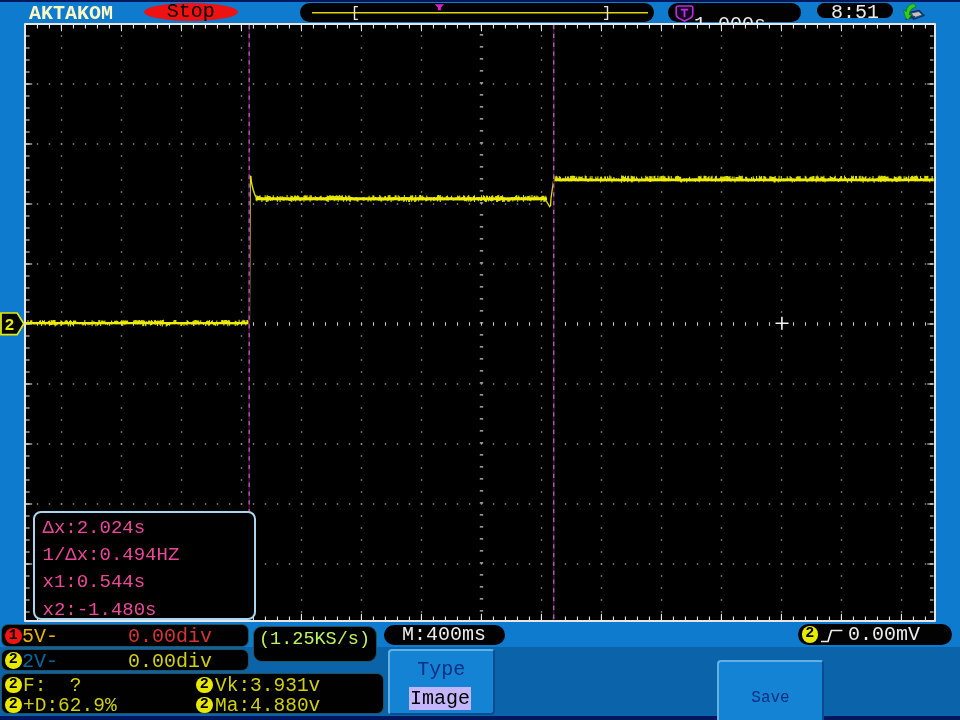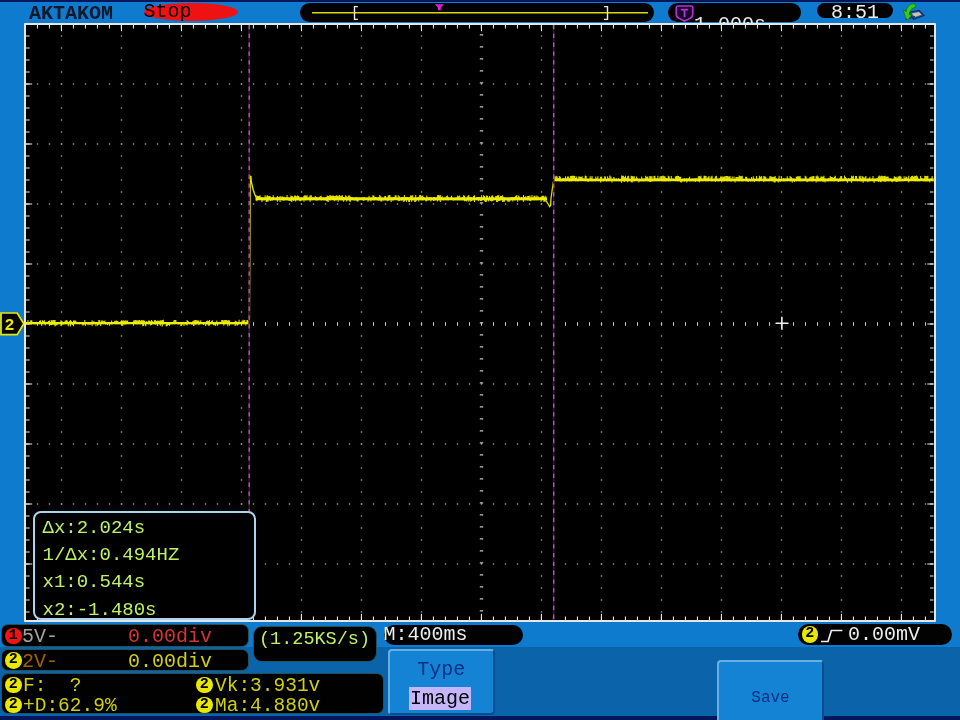--- a/index.html
+++ b/index.html
@@ -10,23 +10,23 @@
 .btn{position:absolute;background:#1583d3;border-radius:4px;
  border-top:2px solid #62b1e2;border-left:2px solid #62b1e2;
  border-right:2px solid #0a4d8e;border-bottom:2px solid #0a4d8e;
  color:#0a2f85;text-align:center}
 .blk{position:absolute;background:#010101;border-radius:7px;border:1px solid rgba(60,150,170,0.55)}
 </style></head><body>
 <div class="abs" style="left:0;top:647px;width:960px;height:69px;background:#0b63a9"></div>
 <div class="abs" style="left:0;top:0;width:960px;height:2px;background:#02175c"></div>
 <div class="abs" style="left:0;top:716px;width:960px;height:4px;background:#02175c"></div>
 
-<div class="abs" style="left:29px;top:4px;font:bold 20px/20px 'Liberation Mono',monospace;color:#0f172a">AKTAKOM</div>
+<div class="abs" style="left:29px;top:4px;font:bold 20px/20px 'Liberation Mono',monospace;color:#fef9c3">AKTAKOM</div>
 <div class="abs" style="left:143.5px;top:2.5px;width:94.5px;height:18.5px;background:#ee1212;border-radius:50%;
- color:#000;font:20px/18.5px 'Liberation Mono',monospace">Stop</div>
+ text-align:center;color:#000;font:20px/18.5px 'Liberation Mono',monospace">Stop</div>
 
 <div class="pill" style="left:300px;top:2.5px;width:354px;height:19.5px">
 <svg width="354" height="20" xmlns="http://www.w3.org/2000/svg" style="position:absolute;left:0;top:0">
  <line x1="12" y1="9.8" x2="348" y2="9.8" stroke="#d9d900" stroke-width="1.6"></line>
  <path d="M54.5 3v14M54.5 3.6h3.4M54.5 16.4h3.4" stroke="#e8e8e8" stroke-width="1.4" fill="none"></path>
  <path d="M307.5 3v14M307.5 3.6h-3.4M307.5 16.4h-3.4" stroke="#e8e8e8" stroke-width="1.4" fill="none"></path>
  <path d="M134.6 1.2h9.4l-3.2 3.4v2.6h-2.9V4.6z" fill="#e020d0"></path>
 </svg>
 </div>
 
@@ -98,54 +98,54 @@
 <line x1="553.7" y1="25.0" x2="553.7" y2="620.0" stroke="#a85ea8" stroke-width="1.4" stroke-dasharray="4.3 4.5"></line>
 </svg>
 </div>
 
 <svg width="26" height="26" viewBox="0 0 26 26" xmlns="http://www.w3.org/2000/svg" style="position:absolute;left:0;top:311px">
  <path d="M1 2h16.2l6.6 10.8L17.2 23.6H1z" fill="#060600" stroke="#e9e900" stroke-width="1.7"></path>
  <text x="4.5" y="19" font-family="Liberation Mono,monospace" font-size="16.5" font-weight="bold" fill="#e9e900">2</text>
 </svg>
 
 <div class="abs" style="left:32.5px;top:511px;width:223.5px;height:109px;background:#000;
- border:2px solid #a9d6ee;border-radius:8px;color:#bef264;font:19px/27.2px 'Liberation Mono',monospace;padding:2px 0 0 8px">
+ border:2px solid #a9d6ee;border-radius:8px;color:#ec4899;font:19px/27.2px 'Liberation Mono',monospace;padding:2px 0 0 8px">
 <div>Δx:2.024s</div>
     <div>1/Δx:0.494HZ</div>
     <div>x1:0.544s</div>
     <div>x2:-1.480s</div>
 </div>
 
 <div class="blk" style="left:1px;top:624px;width:248px;height:22.5px">
  <div class="circ" style="left:3px;top:2.8px;background:#ee1414">1</div>
- <span class="abs" style="left:20px;top:2px;color:#a3a3a3;font:20px/20px 'Liberation Mono',monospace">5V-</span>
+ <span class="abs" style="left:20px;top:2px;color:#eab308;font:20px/20px 'Liberation Mono',monospace">5V-</span>
  <span class="abs" style="left:126px;top:2px;color:#d43434;font:20px/20px 'Liberation Mono',monospace">0.00div</span>
 </div>
 <div class="blk" style="left:1px;top:648.5px;width:248px;height:22.5px">
  <div class="circ" style="left:3px;top:2.8px;background:#e9e900">2</div>
- <span class="abs" style="left:20px;top:2px;color:#a16207;font:20px/20px 'Liberation Mono',monospace">2V-</span>
+ <span class="abs" style="left:20px;top:2px;color:#0369a1;font:20px/20px 'Liberation Mono',monospace">2V-</span>
  <span class="abs" style="left:126px;top:2px;color:#cfcf10;font:20px/20px 'Liberation Mono',monospace">0.00div</span>
 </div>
 <div class="blk" style="left:1px;top:673px;width:383px;height:41px;color:#cfcf10;font:19.5px/20px 'Liberation Mono',monospace">
  <div class="circ" style="left:3px;top:2.5px;background:#e9e900">2</div>
  <span class="abs" style="left:21px;top:2px">F:&nbsp;&nbsp;?</span>
  <div class="circ" style="left:194px;top:2.5px;background:#e9e900">2</div>
  <span class="abs" style="left:213px;top:2px">Vk:3.931v</span>
  <div class="circ" style="left:3px;top:22.5px;background:#e9e900">2</div>
  <span class="abs" style="left:21px;top:22px">+D:62.9%</span>
  <div class="circ" style="left:194px;top:22.5px;background:#e9e900">2</div>
  <span class="abs" style="left:213px;top:22px">Ma:4.880v</span>
 </div>
 
 <div class="blk" style="left:252.5px;top:626px;width:124px;height:36px;border-radius:9px;color:#bef264;
  font:18.5px/23px 'Liberation Mono',monospace;text-align:center;padding-top:1px">
 <div>(1.25KS/s)</div>
 </div>
 
-<div class="pill" style="left:383.5px;top:624.5px;width:139px;height:20px;
+<div class="pill" style="left:383.5px;top:624.5px;width:121px;height:20px;text-align:center;
  font:20px/20px 'Liberation Mono',monospace">M:400ms</div>
 
 <div class="btn" style="left:387.5px;top:649px;width:107.5px;height:65.5px;font-size:20px">
  <div style="position:absolute;left:0;width:100%;top:9px;line-height:20px">Type</div>
  <div style="position:absolute;left:19.5px;top:35.5px;width:62px;height:23px;background:#c4b5fd;
   color:#000;font:20px/23px 'Liberation Mono',monospace">Image</div>
 </div>
 
 <div class="btn" style="left:717px;top:660px;width:107px;height:67.5px;font-size:16px">
  <div style="position:absolute;left:0;width:100%;top:26px;line-height:20px">Save</div>

